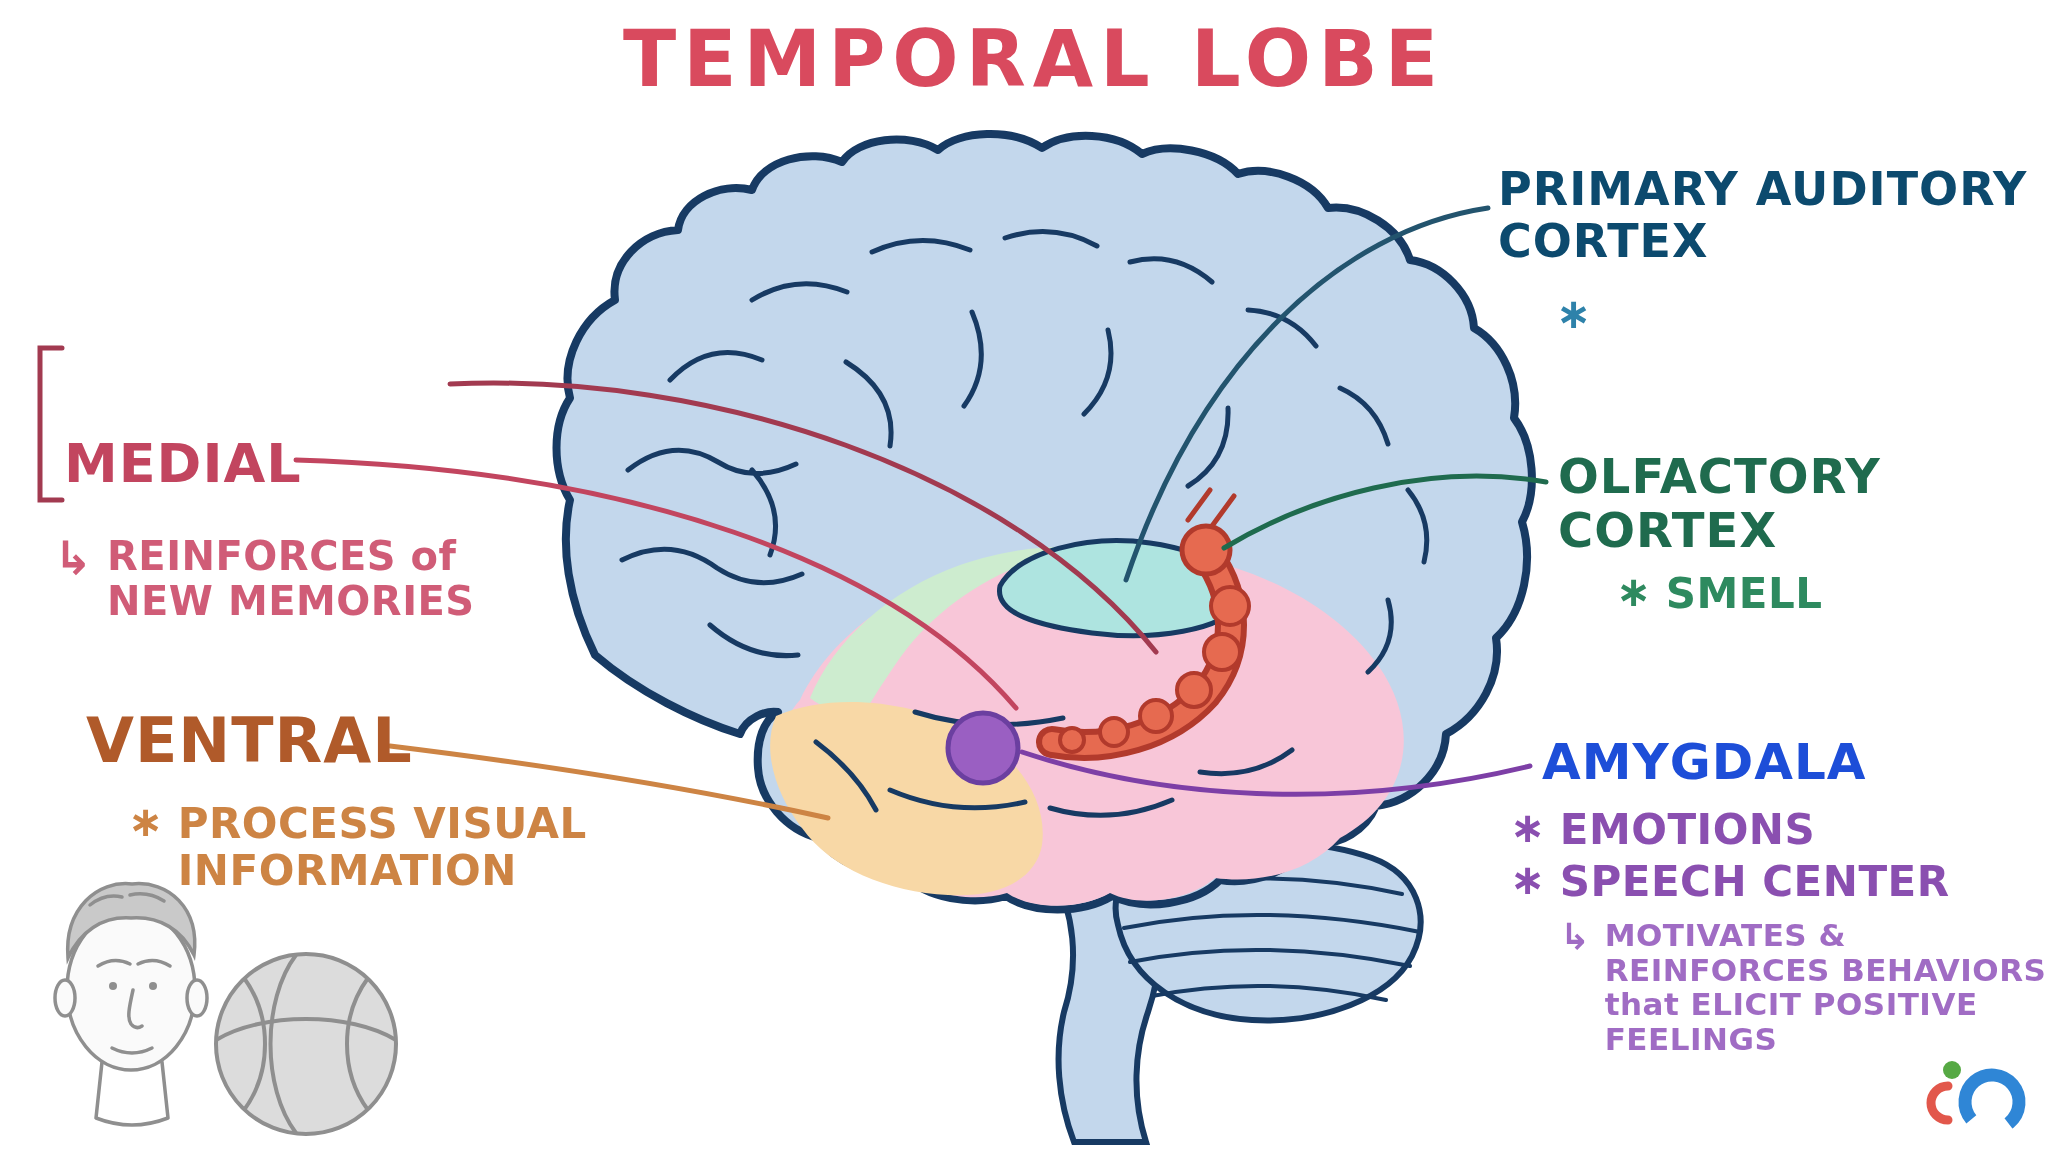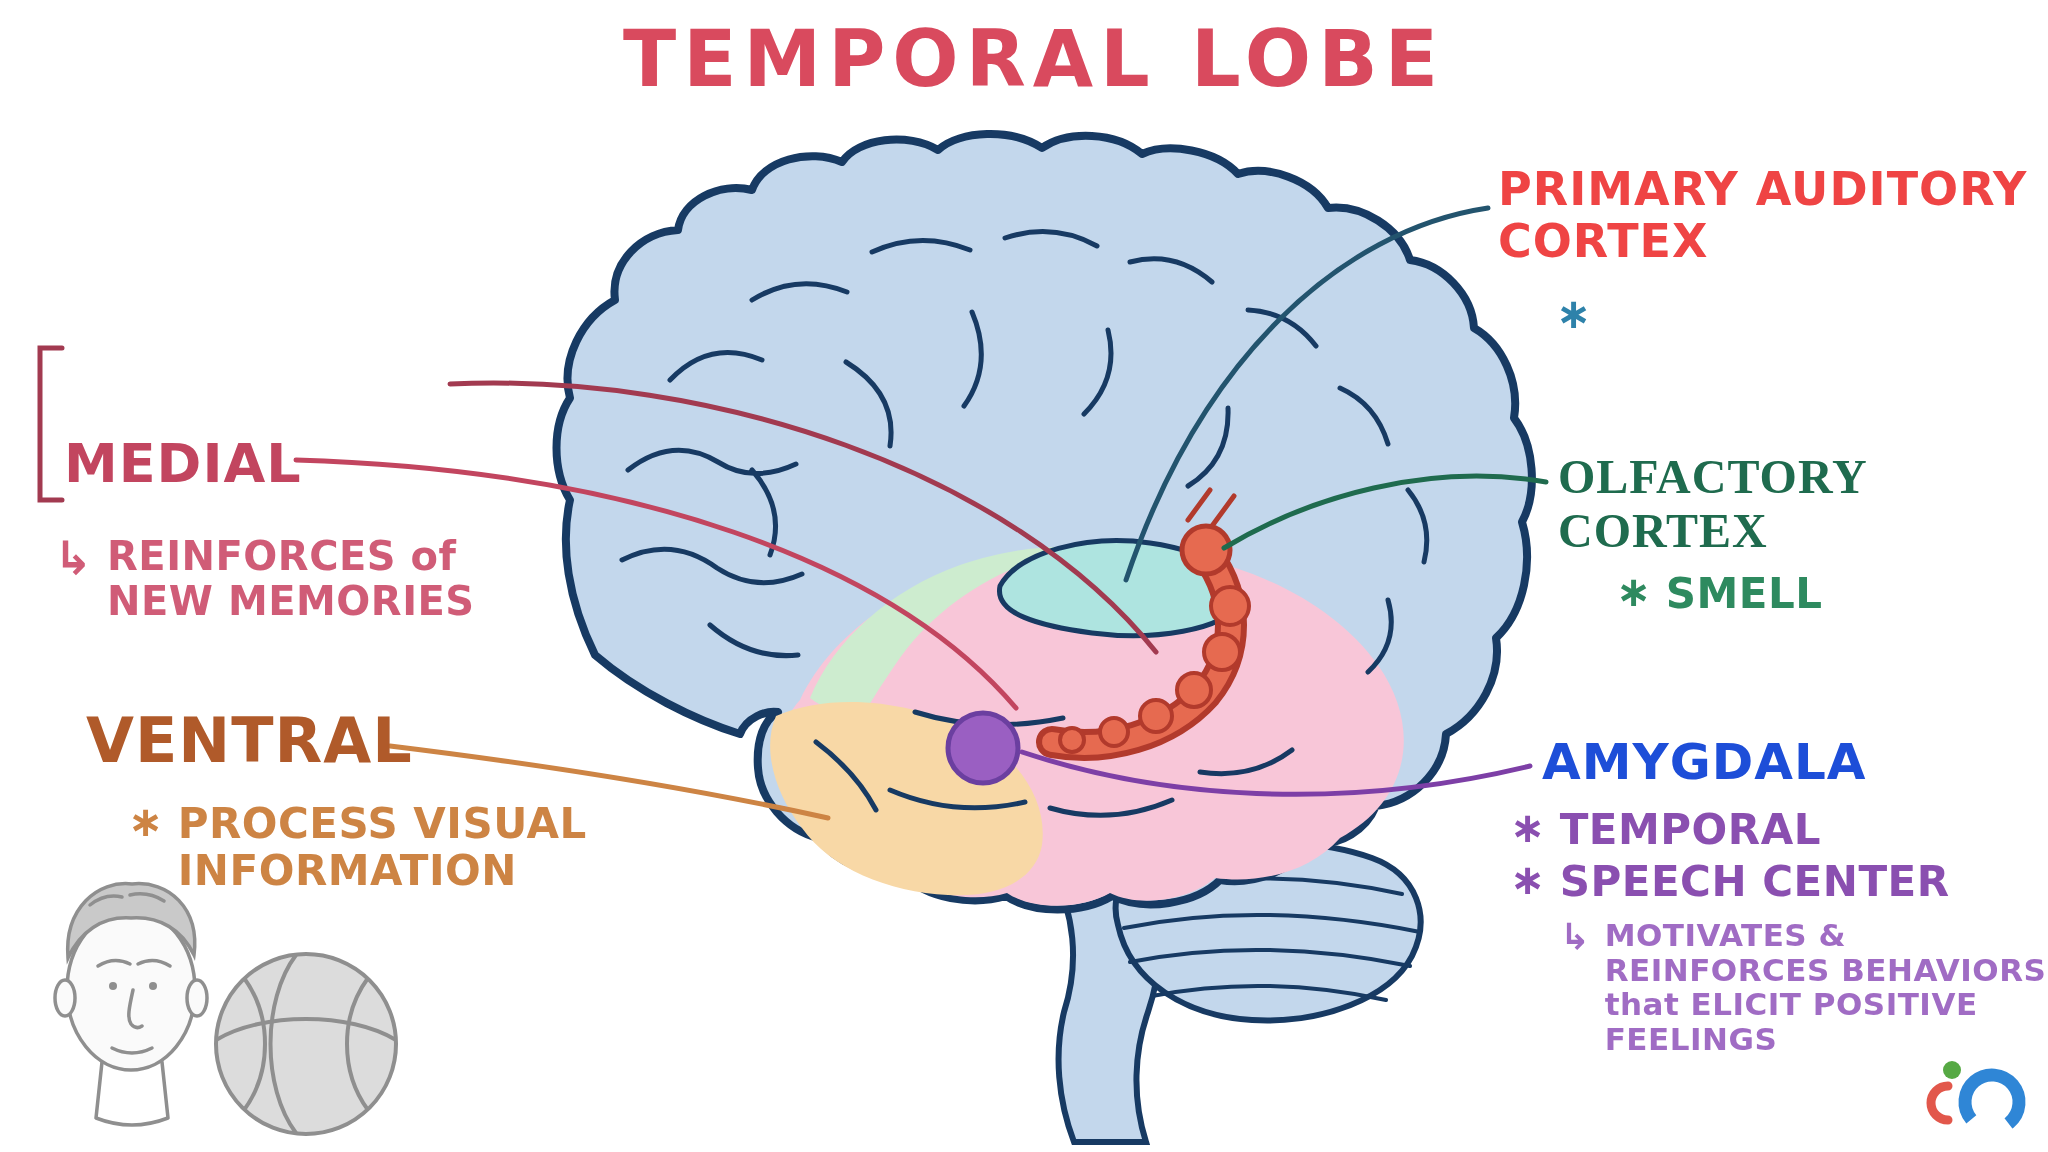--- a/index.html
+++ b/index.html
@@ -17,23 +17,23 @@
   .note-row { display:flex; align-items:flex-start; gap:14px; letter-spacing:0.5px; }
   .note-row .glyph { flex:0 0 auto; line-height:1.05; }
   .note-row .txt { flex:1 1 auto; }
 
   .c-title           { color:#d94a5e; }
   .c-hippo           { color:#a23a50; }
   .c-medial          { color:#c2455f; }
   .c-medial-note     { color:#d05c77; }
   .c-ventral         { color:#b05a2a; }
   .c-ventral-note    { color:#cd8444; }
-  .c-auditory        { color:#ef4444; }
+  .c-auditory        { color:#0c4a6e; }
   .c-auditory-note   { color:#2e82aa; }
-  .c-olfactory       { color:#1f6b4e;font-family:Liberation Serif, serif; }
+  .c-olfactory       { color:#1f6b4e; }
   .c-olfactory-note  { color:#2e8a5f; }
   .c-amygdala        { color:#1d4ed8; }
   .c-amygdala-note   { color:#8a4fb0; }
   .c-amygdala-sub    { color:#a06cc4; }
 </style>
 </head>
 <body>
 
 <div class="canvas">
 
@@ -171,21 +171,21 @@
 
   <div class="lbl note-row c-olfactory-note" style="left:1606px; top:570px; width:380px; font-size:42px;">
     <span class="glyph">∗</span>
     <span class="txt">SMELL</span>
   </div>
 
   <div class="lbl c-amygdala" style="left:1532px; top:734px; font-size:50px;">AMYGDALA</div>
 
   <div class="lbl note-row c-amygdala-note" style="left:1500px; top:806px; width:520px; font-size:42px;">
     <span class="glyph">∗</span>
-    <span class="txt">TEMPORAL</span>
+    <span class="txt">EMOTIONS</span>
   </div>
 
   <div class="lbl note-row c-amygdala-note" style="left:1500px; top:858px; width:520px; font-size:42px;">
     <span class="glyph">∗</span>
     <span class="txt">SPEECH CENTER</span>
   </div>
 
   <div class="lbl note-row c-amygdala-sub" style="left:1550px; top:918px; width:490px; font-size:31px;">
     <span class="glyph" style="font-size:36px;">↳</span>
     <span class="txt">MOTIVATES &amp; REINFORCES BEHAVIORS that ELICIT POSITIVE FEELINGS</span>

